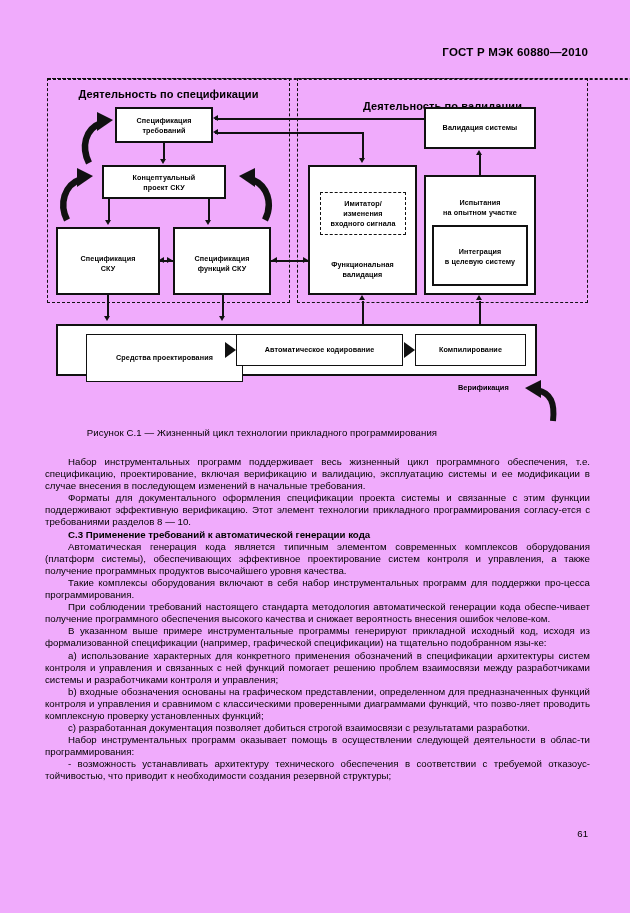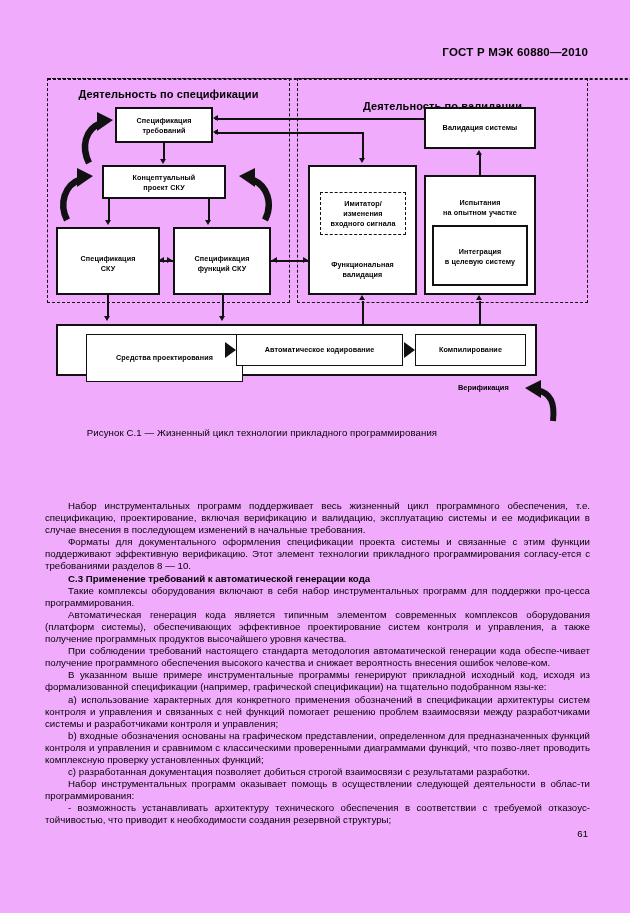--- a/index.html
+++ b/index.html
@@ -157,21 +157,20 @@
     font-size: 9.6px;
     letter-spacing: 0.1px;
   }
 
   
   .body-col {
     position: absolute;
     left: 45px;
     top: 456px;
     width: 545px;
-    margin-top: 44px;
   }
   p.tx {
     margin: 0;
     font-size: 9.7px;
     line-height: 12.1px;
     text-align: justify;
     text-justify: inter-word;
     letter-spacing: 0.01px;
   }
   p.tx.ind { text-indent: 23px; }
@@ -339,22 +338,22 @@
 
     </div>
   </div>
 
   <div class="caption">Рисунок С.1 — Жизненный цикл технологии прикладного  программирования</div>
 
   <div class="body-col">
     <p class="tx ind">Набор инструментальных программ поддерживает весь жизненный цикл программного обеспечения, т.е. спецификацию, проектирование, включая верификацию и валидацию, эксплуатацию системы и ее модификации в случае внесения в последующем изменений в начальные требования.</p>
     <p class="tx ind">Форматы для документального оформления спецификации проекта системы и связанные с этим функции поддерживают эффективную верификацию. Этот элемент технологии прикладного программирования согласу-ется с требованиями разделов 8 — 10.</p>
     <p class="hd">С.3 Применение требований к автоматической генерации кода</p>
+    <p class="tx ind">Автоматическая генерация кода является типичным элементом современных комплексов оборудования (платформ системы), обеспечивающих эффективное проектирование систем контроля и управления, а также получение программных продуктов высочайшего уровня качества.</p>
     <p class="tx ind">Такие комплексы оборудования включают в себя набор инструментальных программ для поддержки про-цесса программирования.</p>
-    <p class="tx ind">Автоматическая генерация кода является типичным элементом современных комплексов оборудования (платформ системы), обеспечивающих эффективное проектирование систем контроля и управления, а также получение программных продуктов высочайшего уровня качества.</p>
     <p class="tx ind">При соблюдении требований настоящего стандарта методология автоматической генерации кода обеспе-чивает получение программного обеспечения высокого качества и снижает вероятность внесения ошибок челове-ком.</p>
     <p class="tx ind">В указанном выше примере инструментальные программы генерируют прикладной исходный код, исходя из формализованной спецификации (например, графической спецификации) на тщательно подобранном язы-ке:</p>
     <p class="tx ind">a) использование характерных для конкретного применения обозначений в спецификации архитектуры систем контроля и управления и связанных с ней функций помогает решению проблем взаимосвязи между разработчиками системы и разработчиками контроля и управления;</p>
     <p class="tx ind">b) входные обозначения основаны на графическом представлении, определенном для предназначенных функций контроля и управления и сравнимом с классическими проверенными диаграммами функций, что позво-ляет проводить комплексную проверку установленных функций;</p>
     <p class="tx ind">c) разработанная документация позволяет добиться строгой взаимосвязи с результатами разработки.</p>
     <p class="tx ind">Набор инструментальных программ оказывает помощь в осуществлении следующей деятельности в облас-ти программирования:</p>
     <p class="tx ind">- возможность устанавливать архитектуру технического обеспечения в соответствии с требуемой отказоус-тойчивостью, что приводит к необходимости создания резервной структуры;</p>
   </div>
 
   <div class="pagenum">61</div>

